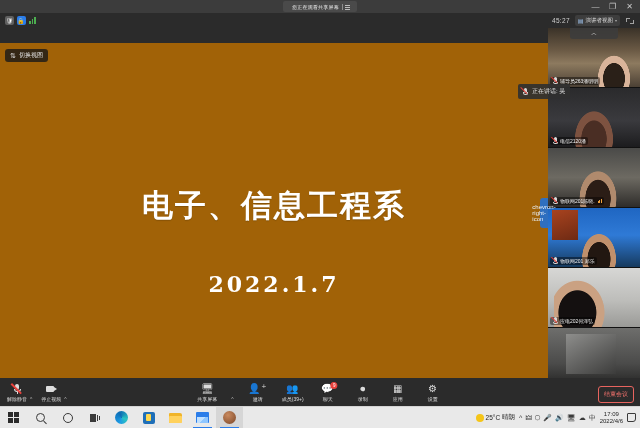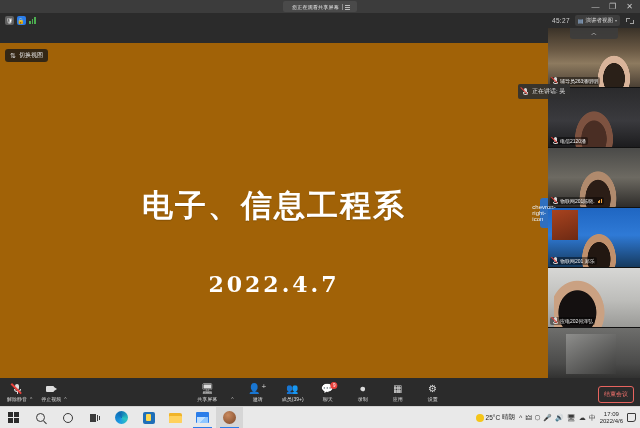--- a/index.html
+++ b/index.html
@@ -399,21 +399,21 @@
       </span>
       <span class="fullscreen-ic"></span>
     </div>
   </div>
 
   <div class="stage">
     <div class="slide">
       <div class="slide-title">
         <div>电子、信息工程系</div>
       </div>
-      <div class="slide-date">2022.4.7</div>
+      <div class="slide-date">2022.1.7</div>
     </div>
 
     <div class="switch-view">
       <span class="sv-ic">⇅</span>
       <span>切换视图</span>
     </div>
 
     <div class="react-bar">
       <span class="rb-emoji">😀</span>
       <span>抬手让...</span>

